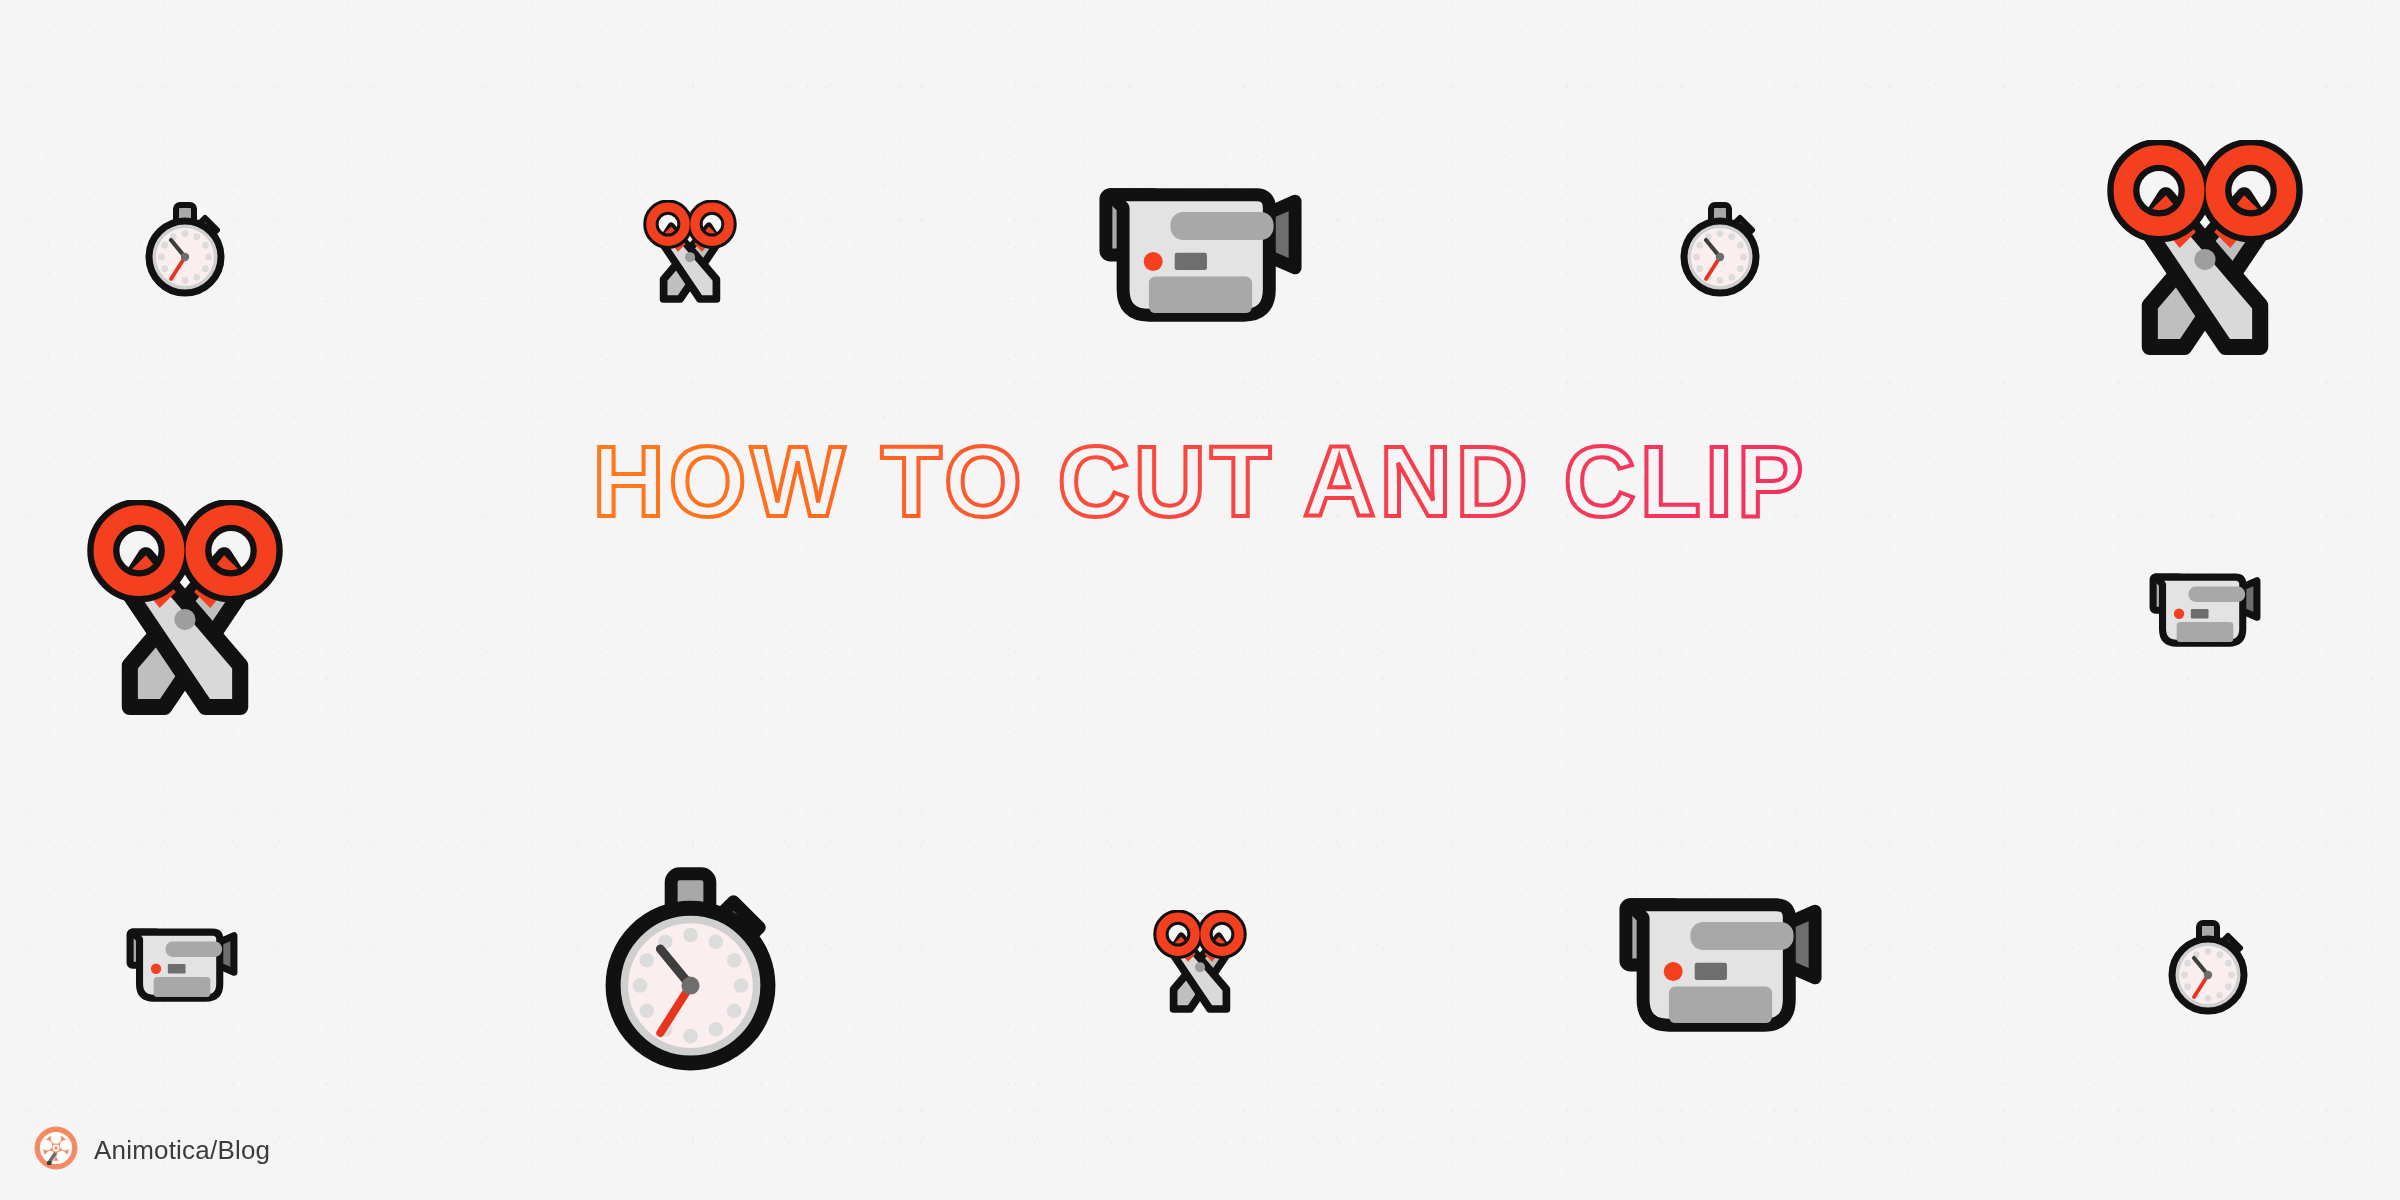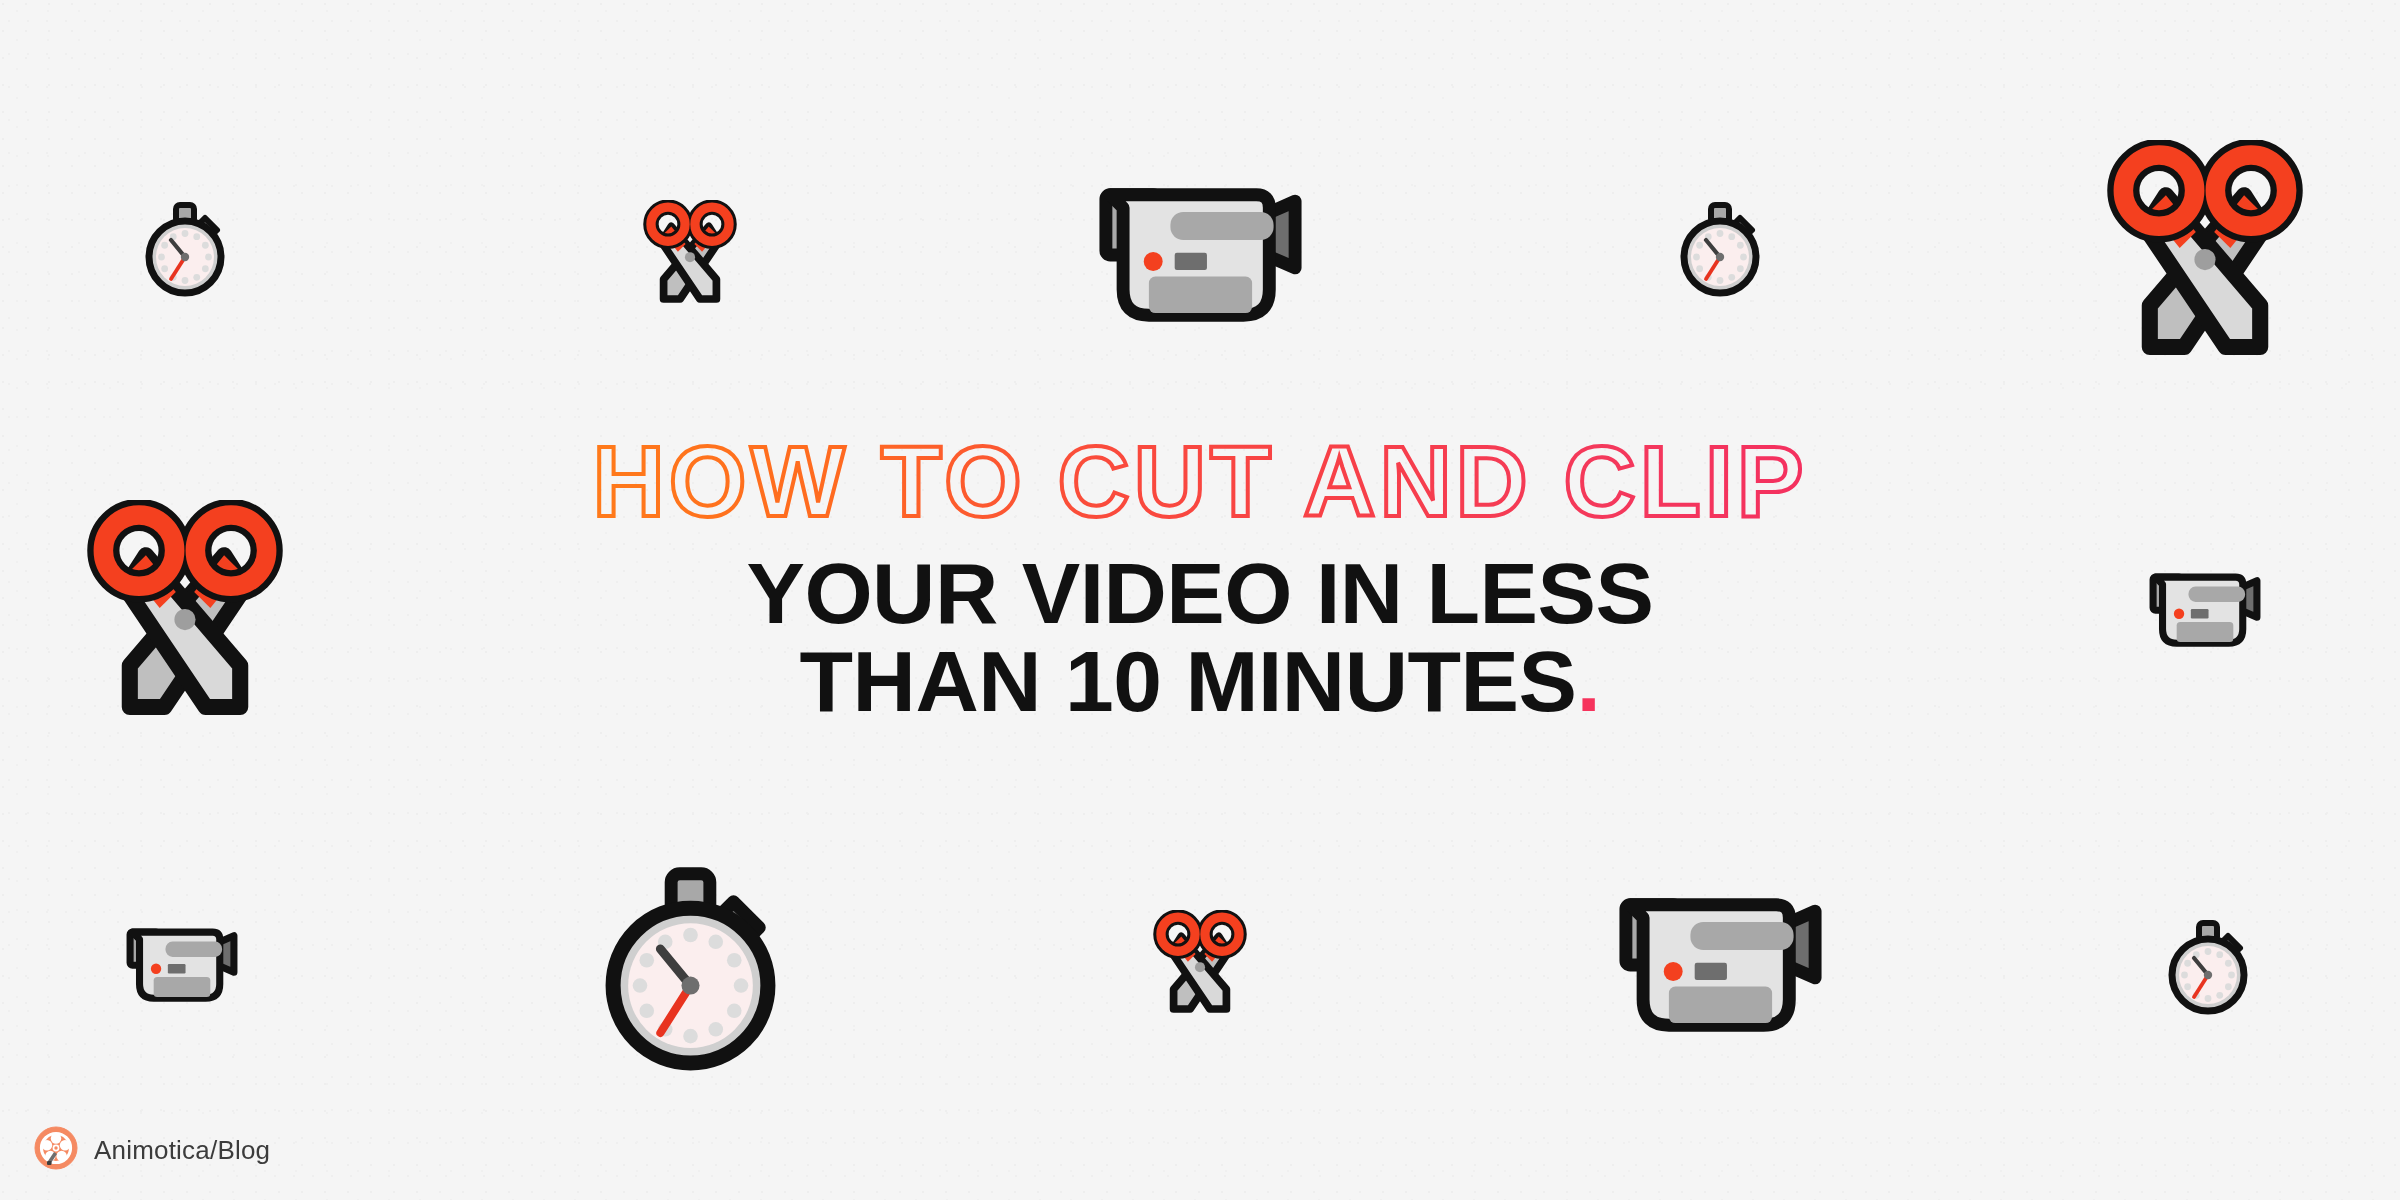--- a/index.html
+++ b/index.html
@@ -276,26 +276,20 @@
           <stop offset="20%" stop-color="#ff6a20"></stop>
           <stop offset="42%" stop-color="#fa4b3c"></stop>
           <stop offset="62%" stop-color="#f74048"></stop>
           <stop offset="84%" stop-color="#f4385c"></stop>
           <stop offset="100%" stop-color="#f4305f"></stop>
         </linearGradient>
       </defs>
       <text id="title-text" x="770" y="86" text-anchor="middle" font-family="Liberation Sans, sans-serif" font-weight="700" font-size="100" letter-spacing="4" fill="none" stroke="url(#titleGrad)" stroke-width="4">HOW TO CUT AND CLIP</text>
     </svg>
 
-    <div id="sub-block">
-      <span class="sub-line">YOUR VIDEO IN LESS</span>
-      <span class="sub-line">
-        <span>THAN 10 MINUTES</span><span class="dot-accent">.</span>
-      </span>
-    </div>
   </div>
 
   <div id="footer">
     <span>
       <svg width="44" height="44" viewBox="0 0 44 44" xmlns="http://www.w3.org/2000/svg">
         <circle cx="22" cy="22" r="21" fill="#f58a62"></circle>
         <circle cx="22" cy="22" r="14.5" fill="none" stroke="#ffffff" stroke-width="3.2"></circle>
         <circle cx="22" cy="12.5" r="5.2" fill="#ffffff"></circle>
         <circle cx="31" cy="19.2" r="5.2" fill="#ffffff"></circle>
         <circle cx="27.6" cy="30" r="5.2" fill="#ffffff"></circle>

